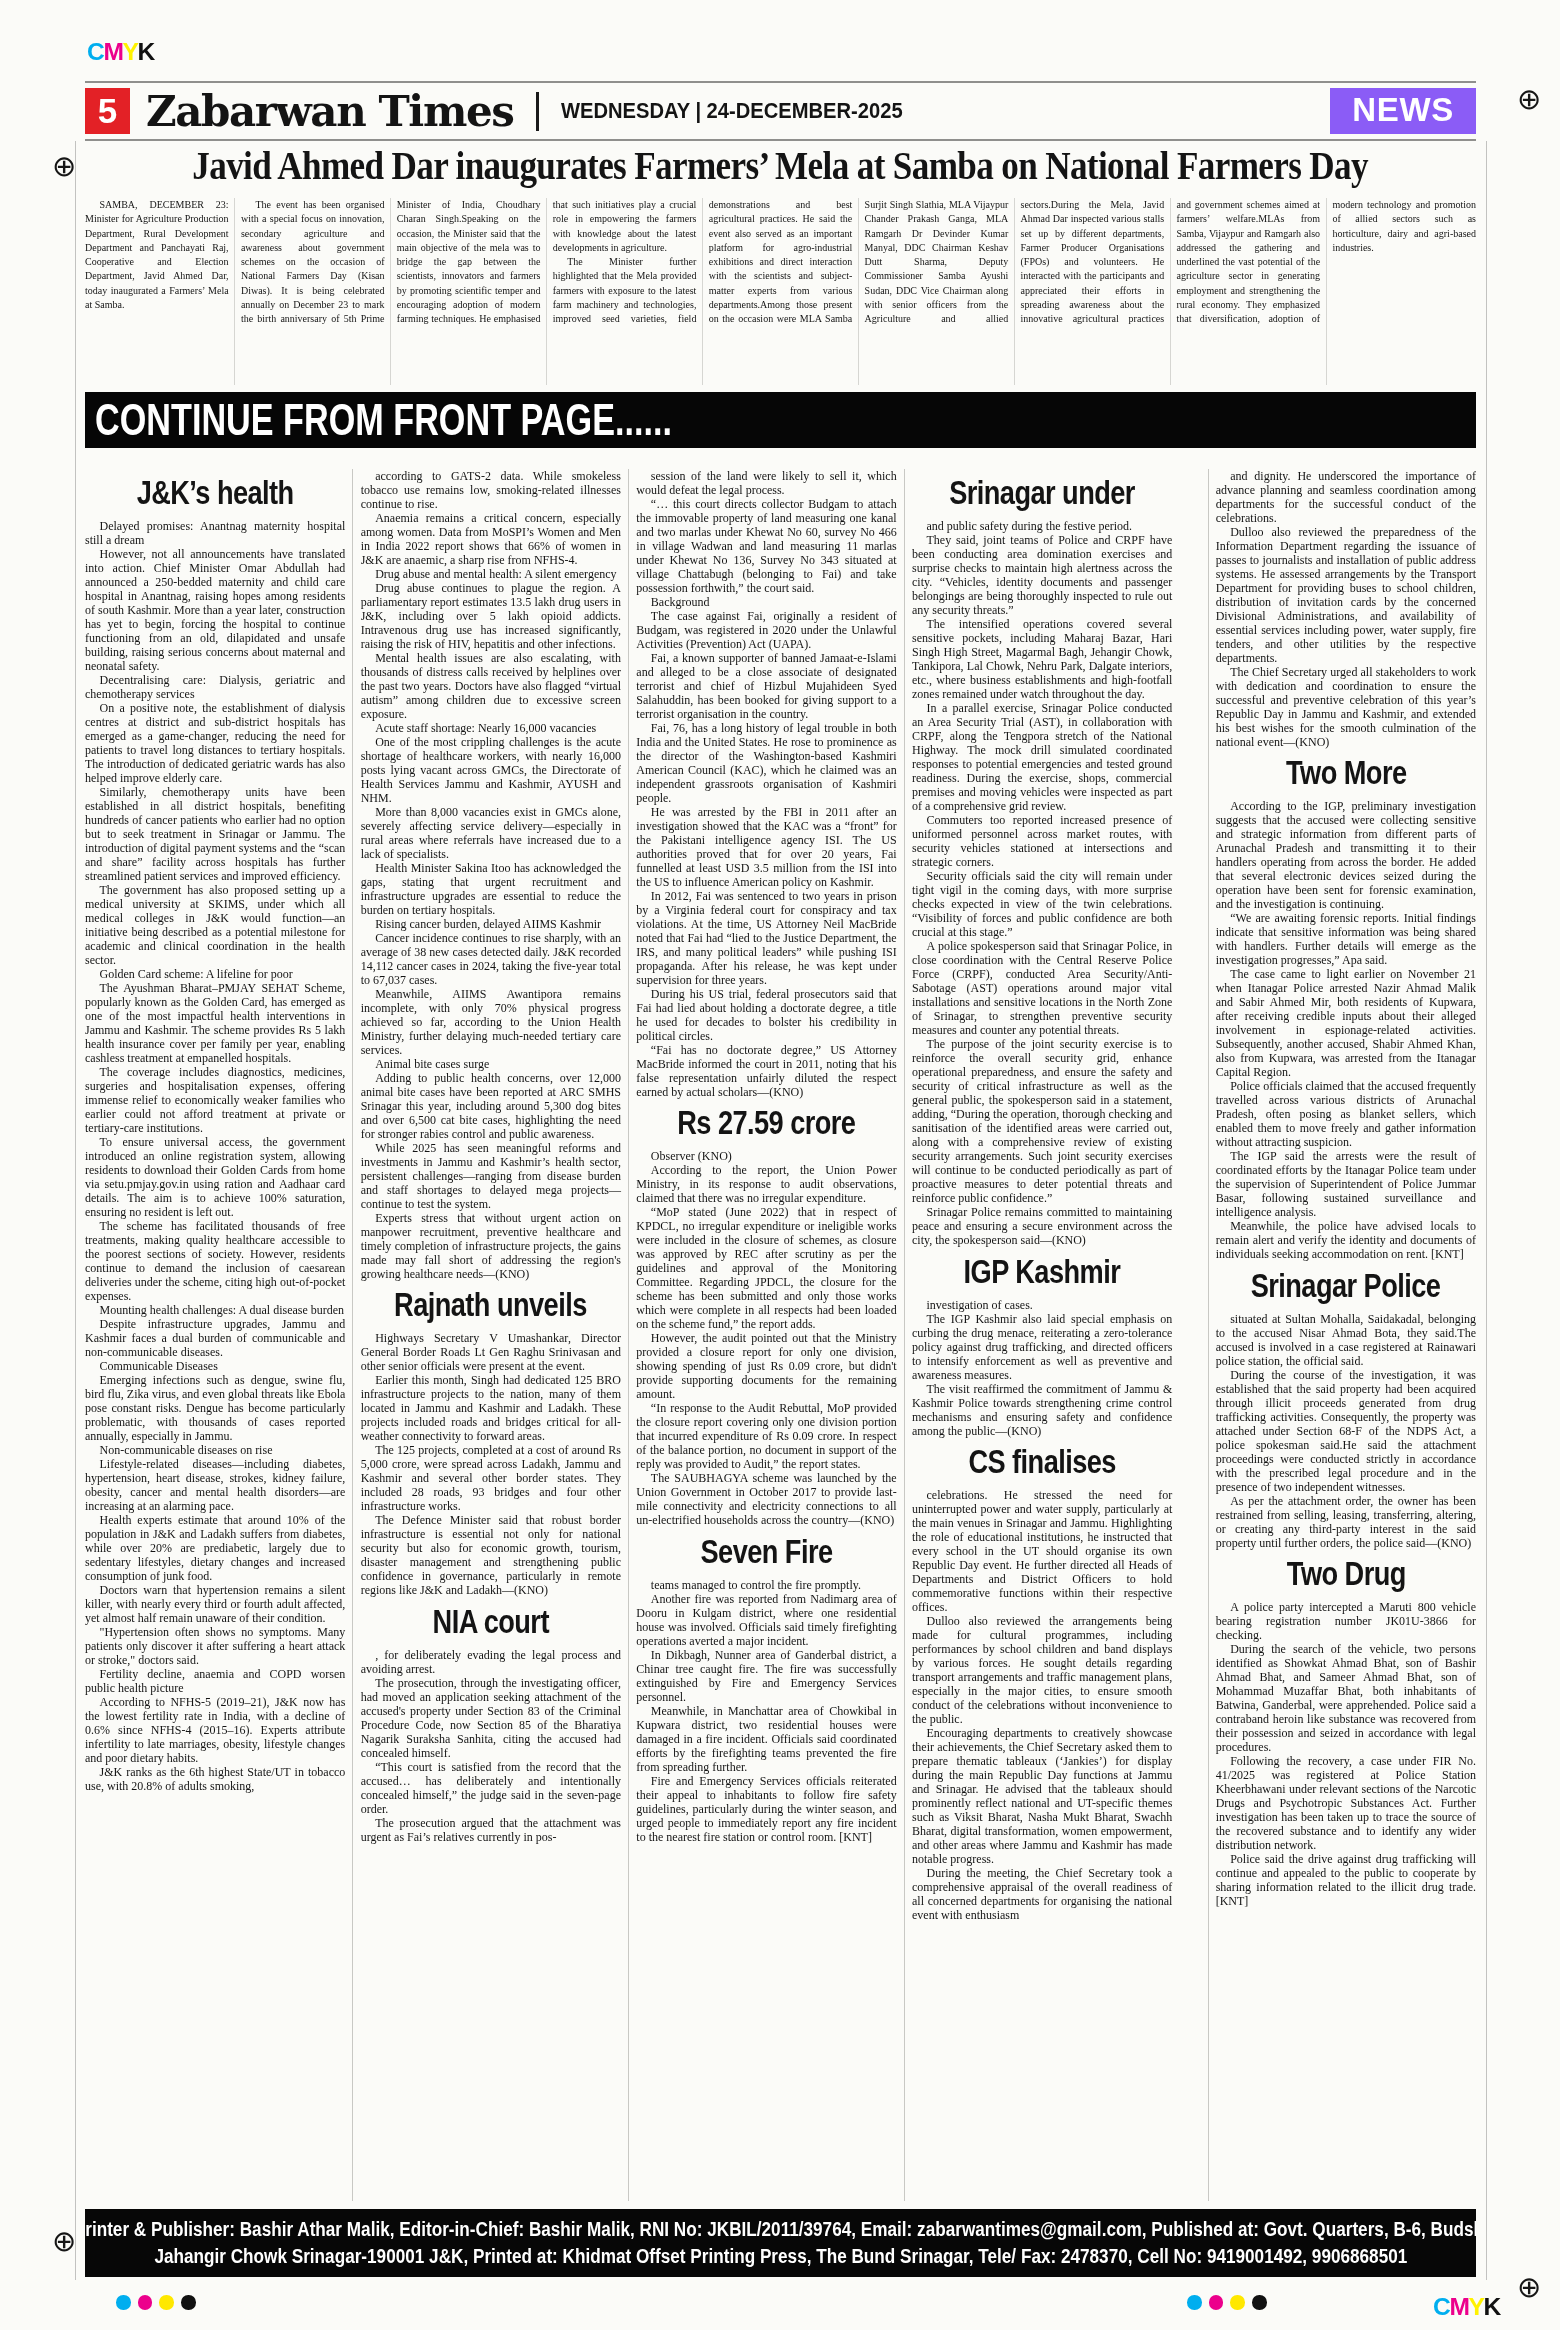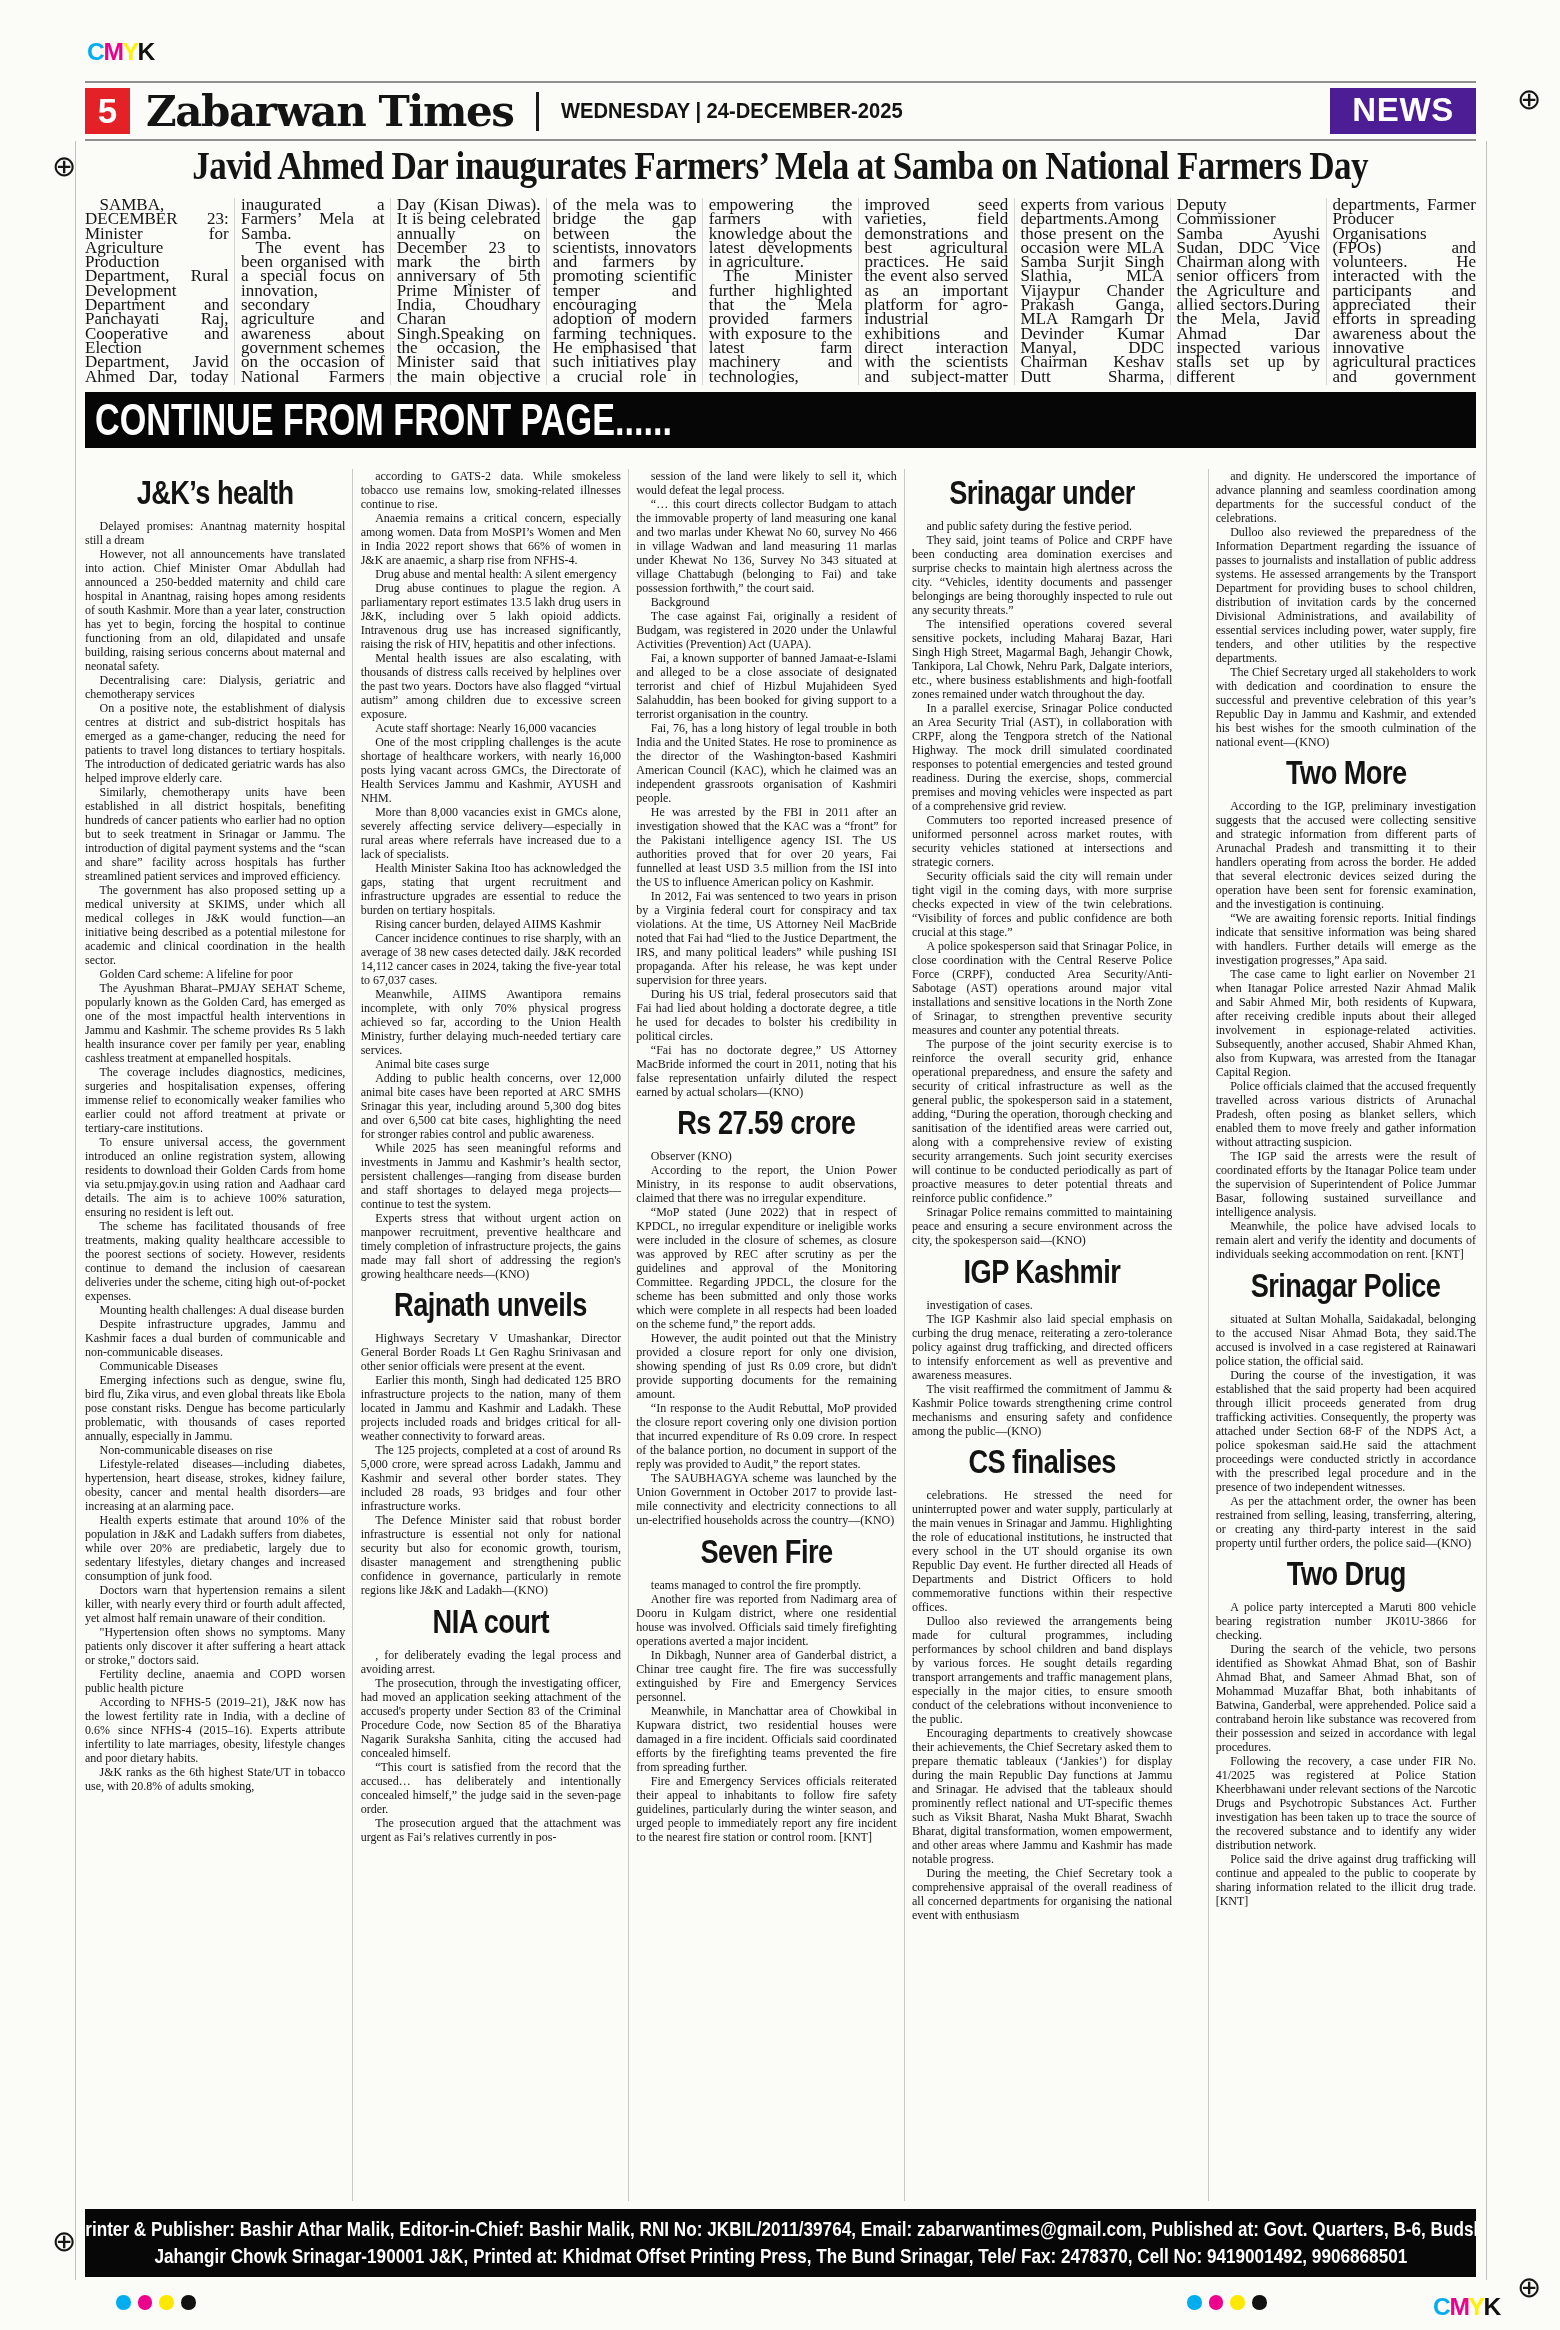--- a/index.html
+++ b/index.html
@@ -8,29 +8,29 @@
   .edge-rule{position:absolute;width:0.7px;background:#c2c2c0;top:141px;height:2139px;}
   
   .hdr{position:absolute;left:85px;top:81px;width:1391px;height:56px;
        border-top:2.2px solid #8f8f8d;border-bottom:2.2px solid #8f8f8d;
        display:flex;align-items:center;background:#fbfbf8;}
   .pagenum{width:45px;height:46px;background:#e32126;color:#fff;display:flex;align-items:center;justify-content:center;
            font:700 35px "Liberation Sans",sans-serif;margin-right:16px;flex:0 0 auto;}
   .masthead{font:700 42px "DejaVu Serif",serif;letter-spacing:-1.4px;white-space:nowrap;}
   .mast-div{width:3.6px;height:39px;background:#1a1a1a;margin:0 22px;flex:0 0 auto;}
   .dateline{font:700 22.4px "Liberation Sans",sans-serif;white-space:nowrap;transform:scaleX(.9);transform-origin:left;}
-  .news-box{margin-left:auto;background:#4c1d95;color:#fff;font:700 33px "Liberation Sans",sans-serif;
+  .news-box{margin-left:auto;background:#8b5cf6;color:#fff;font:700 33px "Liberation Sans",sans-serif;
             padding:2.9px 22px 5.8px;letter-spacing:0.7px;flex:0 0 auto;}
   
   .headline{position:absolute;left:85px;top:143px;width:1391px;text-align:center;white-space:nowrap;}
   .headline span{display:inline-block;font:700 39px "Liberation Serif",serif;letter-spacing:-0.7px;transform:scaleX(.9);}
   
   .lead{position:absolute;left:85px;top:198px;width:1391px;height:187px;overflow:hidden;
         column-count:9;column-gap:12.3px;column-rule:0.7px solid #d6d6d2;
-        font-size:17px;line-height:14.3px;text-align:justify;}
+        font-size:10px;line-height:14.3px;text-align:justify;}
   .lead p{margin:0;text-indent:14.5px;}
   
   .banner{position:absolute;left:85px;top:392px;width:1391px;height:56px;background:#060606;color:#fff;
           display:flex;align-items:center;overflow:hidden;}
   .banner span{font:700 45px "Liberation Sans",sans-serif;white-space:nowrap;transform:scaleX(.76);transform-origin:left;margin-left:10px;}
   
   .bodycols{position:absolute;left:85px;top:469px;width:1391px;height:1732px;display:flex;overflow:hidden;}
   .col{flex:1 1 0;padding:0 7.2px;font-size:12px;line-height:14px;text-align:justify;overflow:hidden;}
   .col+.col{border-left:0.7px solid #c8c8c4;}
   .col:first-child{padding-left:0;}

